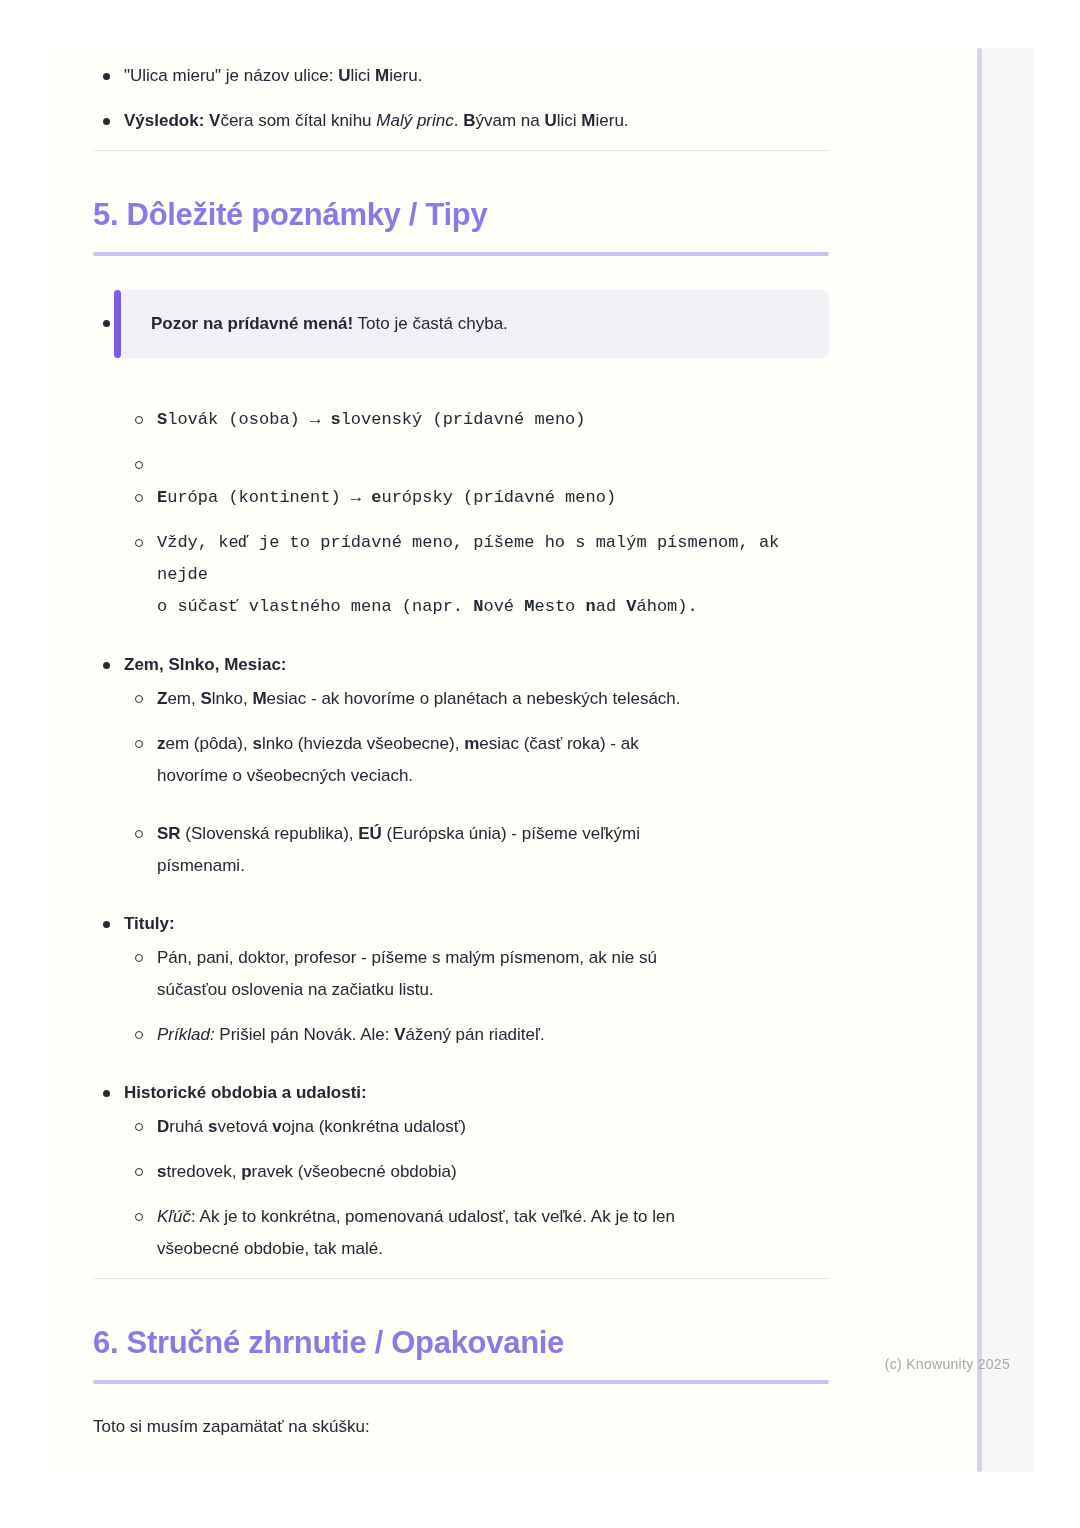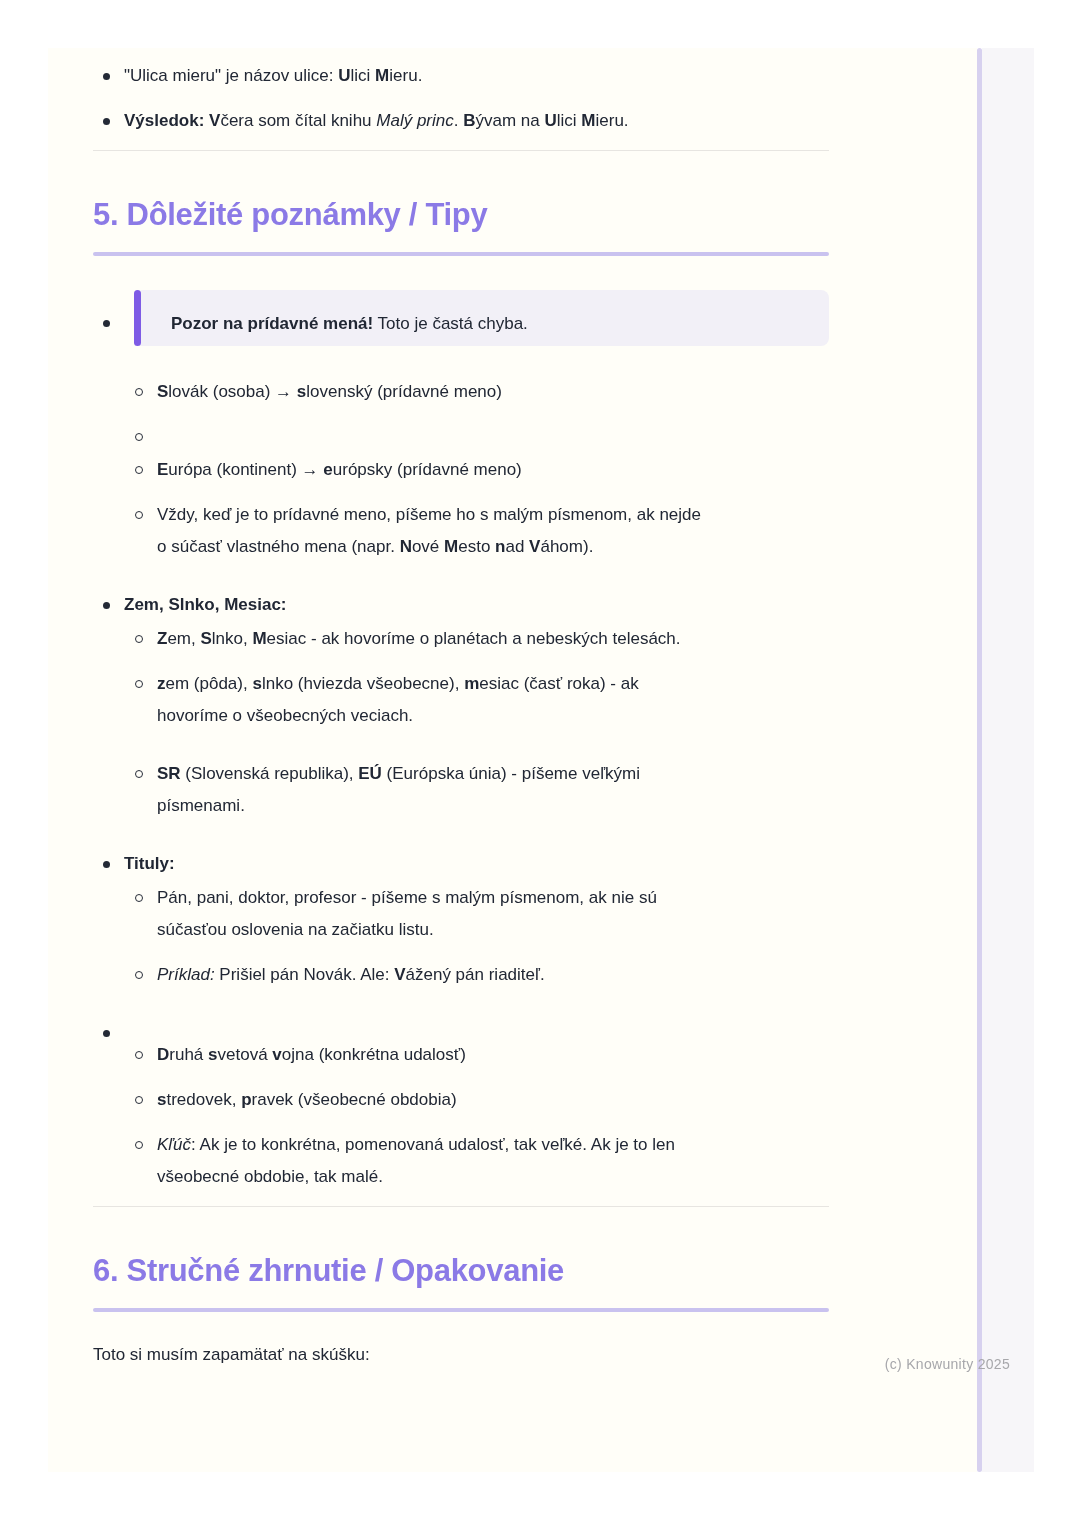--- a/index.html
+++ b/index.html
@@ -35,30 +35,30 @@
   .divider{border:none;border-top:1px solid #E7E5E1;margin:0;}
   .divider.first{margin-top:8px;}
   .heading{
     font-size:31px;font-weight:700;line-height:40px;letter-spacing:-0.3px;
     color:var(--heading-purple);margin:44px 0 0 0;
   }
   .heading-rule{height:4px;border-radius:2px;background:var(--heading-rule-purple);margin-top:17px;}
   .callout-row{display:flex;align-items:flex-start;margin-top:34px;margin-bottom:0;}
   .callout-row .dot{margin-top:30px;}
   .callout{
-    flex:1;margin-left:24px;position:relative;
+    flex:1;margin-left:4px;position:relative;
     background:var(--callout-bg);border-radius:8px;
-    padding:21px 24px 9px 37px;
+    padding:21px 24px 21px 37px;
   }
   .callout-bar{
     position:absolute;left:0;top:0;bottom:0;width:7px;border-radius:6px;
     background:var(--callout-bar-purple);
   }
   .callout-text{font-size:17px;line-height:26px;}
-  #callout-sublist{margin-top:30px;}
+  #callout-sublist{margin-top:46px;font-family:Liberation Mono, monospace;}
   .group{margin-top:26px;}
   .group .title-row{margin-bottom:2px;}
   .para{font-size:17px;line-height:26px;margin:30px 0 0 0;}
   .footer{
     position:absolute;top:1356px;right:70px;z-index:5;
     font-size:14px;color:#A7A7AB;letter-spacing:0.3px;
   }
 </style>
 </head>
 <body>
@@ -147,20 +147,21 @@
           </li>
           <li class="item">
             <span class="marker circ"></span>
             <span class="itext"><span class="i">Príklad:</span><span> Prišiel pán Novák. Ale: </span><span class="b">V</span><span>ážený pán riaditeľ.</span></span>
           </li>
         </ul>
       </div>
       <div class="group">
         <div class="item title-row">
           <span class="marker dot"></span>
+          <span class="itext"><span class="b">Historické obdobia a udalosti:</span></span>
         </div>
         <ul class="sublist">
           <li class="item">
             <span class="marker circ"></span>
             <span class="itext"><span class="b">D</span><span>ruhá </span><span class="b">s</span><span>vetová </span><span class="b">v</span><span>ojna (konkrétna udalosť)</span></span>
           </li>
           <li class="item">
             <span class="marker circ"></span>
             <span class="itext"><span class="b">s</span><span>tredovek, </span><span class="b">p</span><span>ravek (všeobecné obdobia)</span></span>
           </li>

